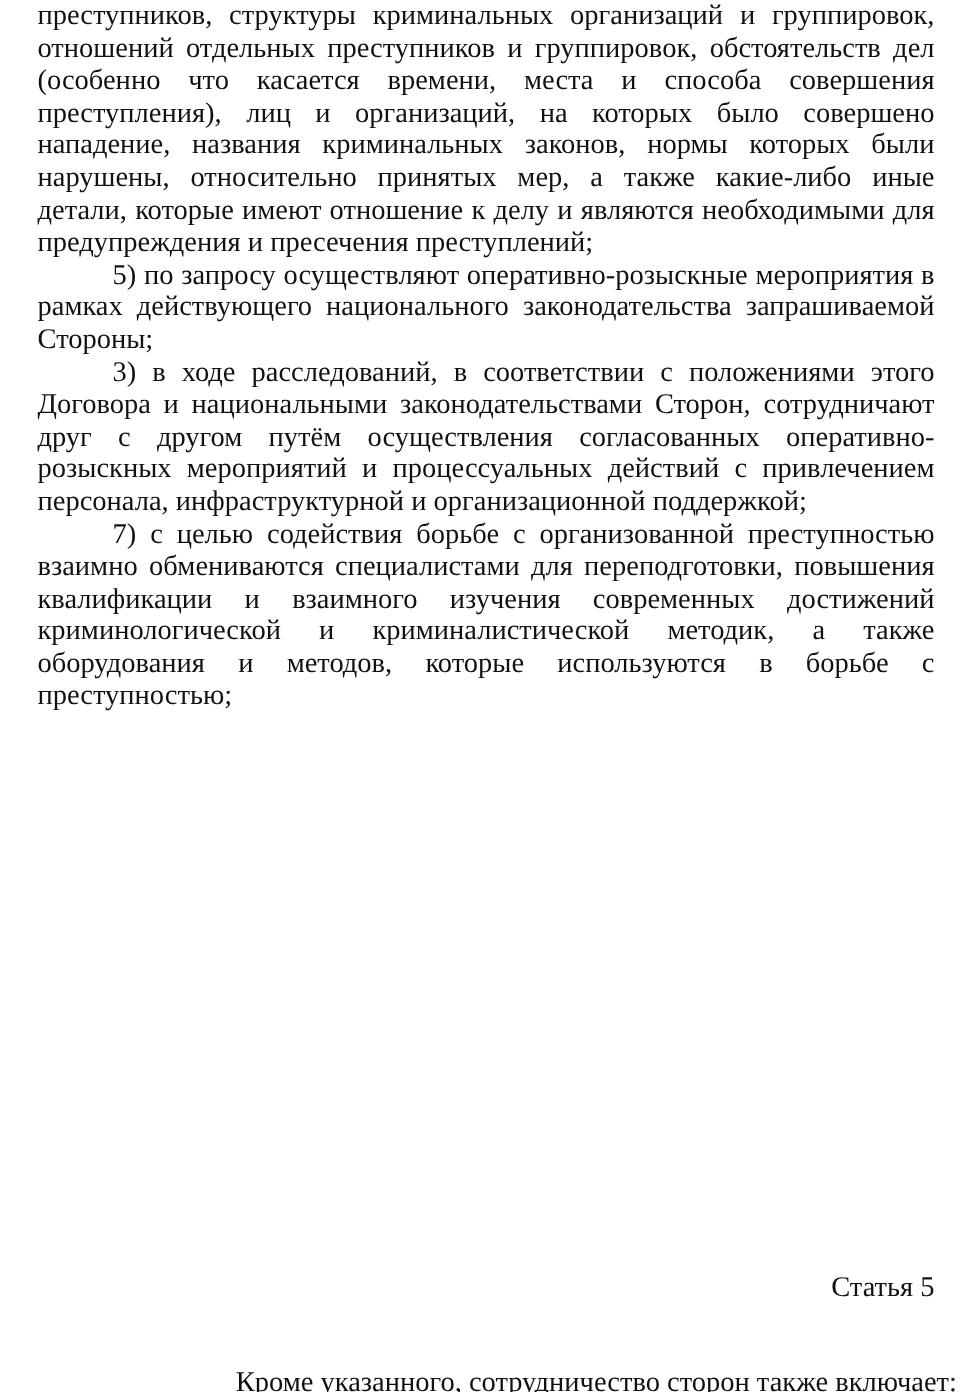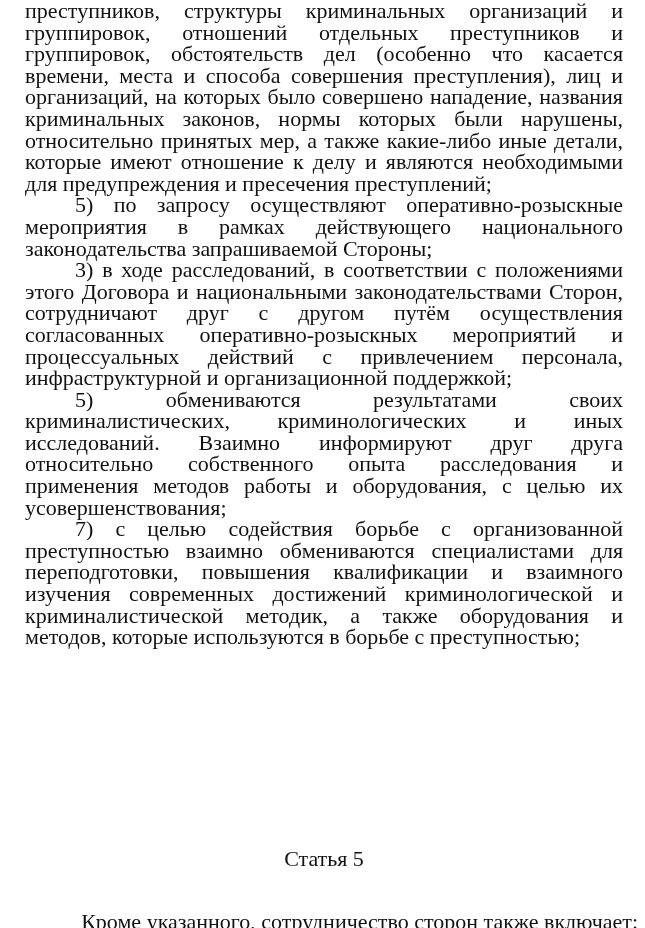--- a/index.html
+++ b/index.html
@@ -12,53 +12,52 @@
     height: 928px;
     overflow: hidden;
     position: relative;
   }
   .page {
     position: absolute;
     left: 25px;
     top: 0px;
     width: 598px;
     font-family: "Liberation Serif", serif;
-    font-size: 22px;
+    font-size: 19px;
     line-height: 21.6px;
     color: #111111;
     letter-spacing: 0px;
   }
   .para {
     margin: 0;
     text-align: justify;
     text-align-last: left;
   }
   .para.indent {
     text-indent: 50px;
   }
   .heading {
     margin: 0;
-    text-align: center;
+    text-align: right;
     position: absolute;
     left: 0;
     width: 598px;
   }
   .intro {
     margin: 15px;
     text-align: right;
     position: absolute;
     left: 0;
     width: 598px;
   }
 </style>
 </head>
 <body>
 
 <div class="page">
   <p class="para">преступников, структуры криминальных организаций и группировок, отношений отдельных преступников и группировок, обстоятельств дел (особенно что касается времени, места и способа совершения преступления), лиц и организаций, на которых было совершено нападение, названия криминальных законов, нормы которых были нарушены, относительно принятых мер, а также какие-либо иные детали, которые имеют отношение к делу и являются необходимыми для предупреждения и пресечения преступлений;</p>
   <p class="para indent">5) по запросу осуществляют оперативно-розыскные мероприятия в рамках действующего национального законодательства запрашиваемой Стороны;</p>
   <p class="para indent">3) в ходе расследований, в соответствии с положениями этого Договора и национальными законодательствами Сторон, сотрудничают друг с другом путём осуществления согласованных оперативно-розыскных мероприятий и процессуальных действий с привлечением персонала, инфраструктурной и организационной поддержкой;</p>
-  <p class="para indent">5) обмениваются результатами своих криминалистических, криминологических и иных исследований. Взаимно информируют друг друга относительно собственного опыта расследования и применения методов работы и оборудования, с целью их усовершенствования;</p>
   <p class="para indent">7) с целью содействия борьбе с организованной преступностью взаимно обмениваются специалистами для переподготовки, повышения квалификации и взаимного изучения современных достижений криминологической и криминалистической методик, а также оборудования и методов, которые используются в борьбе с преступностью;</p>
 
   <p class="heading" style="top:848px;">Статья 5</p>
   <p class="intro" style="top:896px;">Кроме указанного, сотрудничество сторон также включает:</p>
 </div>
 
 </body></html>

